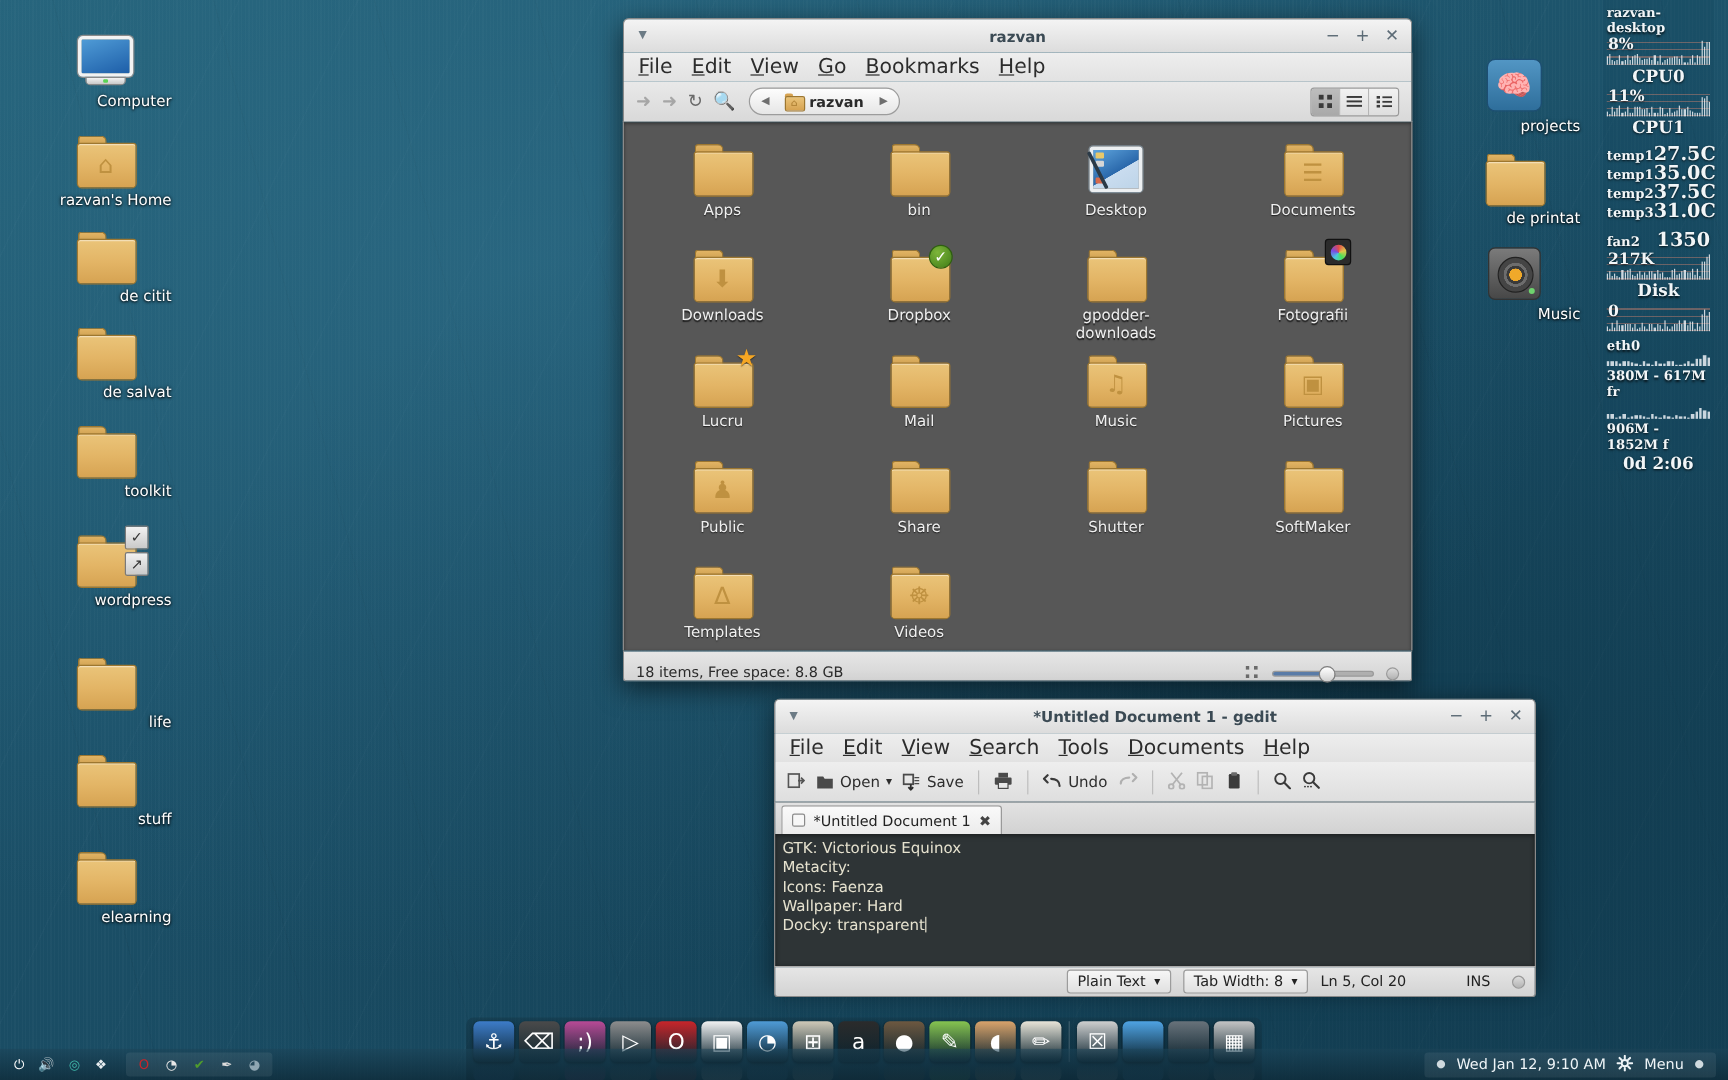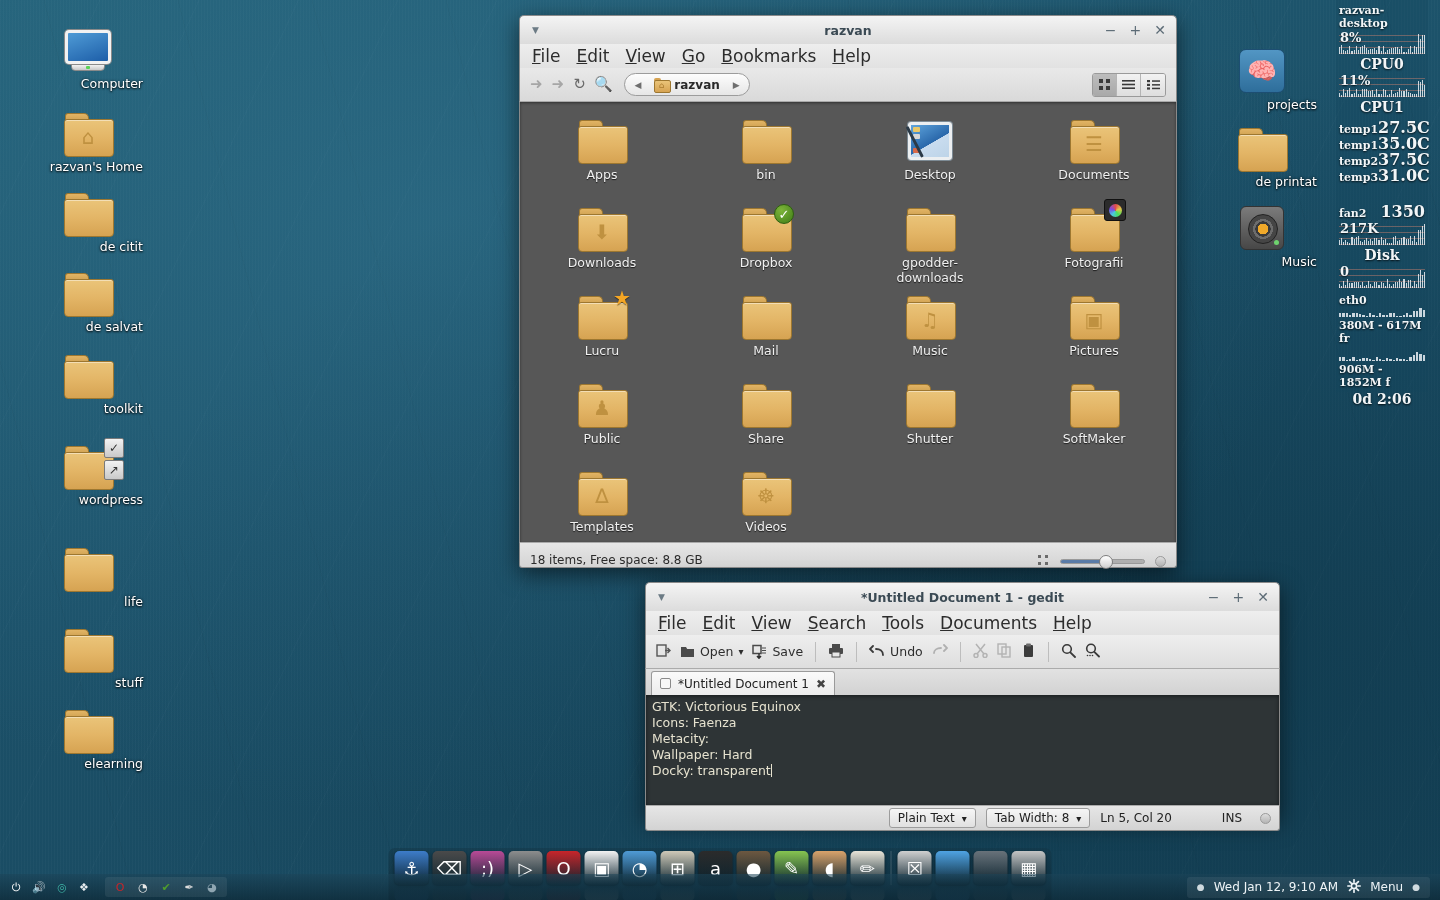--- a/index.html
+++ b/index.html
@@ -640,22 +640,22 @@
   <div class="tabstrip">
     <div class="gtab">
       <span class="dot"></span>
       <span>*Untitled Document 1</span>
       <span class="x">✖</span>
     </div>
   </div>
 
   <div class="ge-text" id="ge-text">
       <div>GTK: Victorious Equinox</div>
+      <div>Metacity:</div>
       <div>Icons: Faenza</div>
-      <div>Metacity:</div>
       <div>Wallpaper: Hard</div>
       <div>Docky: transparent<span class="caret"></span></div>
     </div>
 
   <div class="ge-status">
     <div style="flex:1"></div>
     <div class="combo">
       <span>Plain Text</span>
       <span style="font-size:10px">▾</span>
     </div>
@@ -784,21 +784,21 @@
       <div class="trow">
         <span class="k">temp2</span>
                  <span class="v">37.5C</span>
       </div>
       <div class="trow">
         <span class="k">temp3</span>
                  <span class="v">31.0C</span>
       </div>
     </div>
 
-  <div class="trow" style="margin-top:20px">
+  <div class="trow" style="margin-top:8px">
     <span class="k">fan2</span>
     <span class="v">1350</span>
   </div>
 
   <div class="graph" style="margin-top:2px">
     <div class="rows"></div>
     <div class="bars" id="membars">
         <i style="height: 23.6558%;"></i>
         <i style="height: 29.7917%;"></i>
         <i style="height: 15.286%;"></i>

